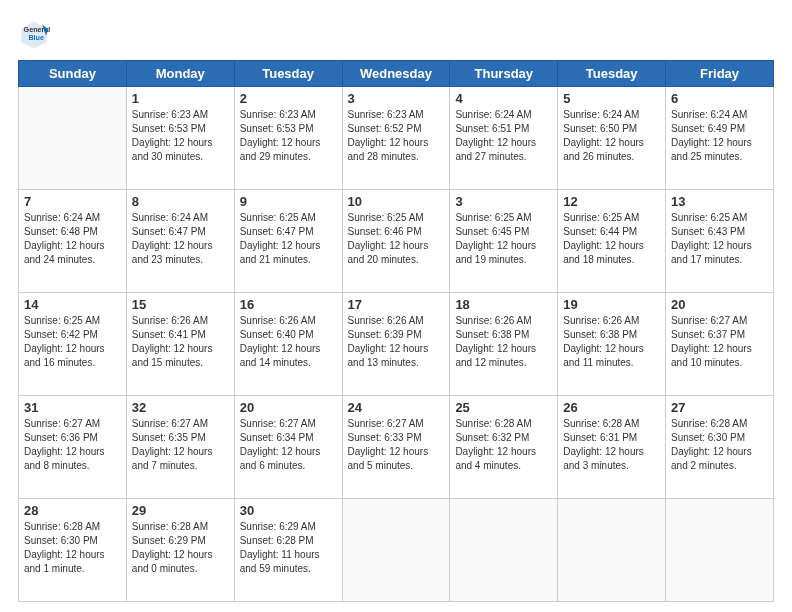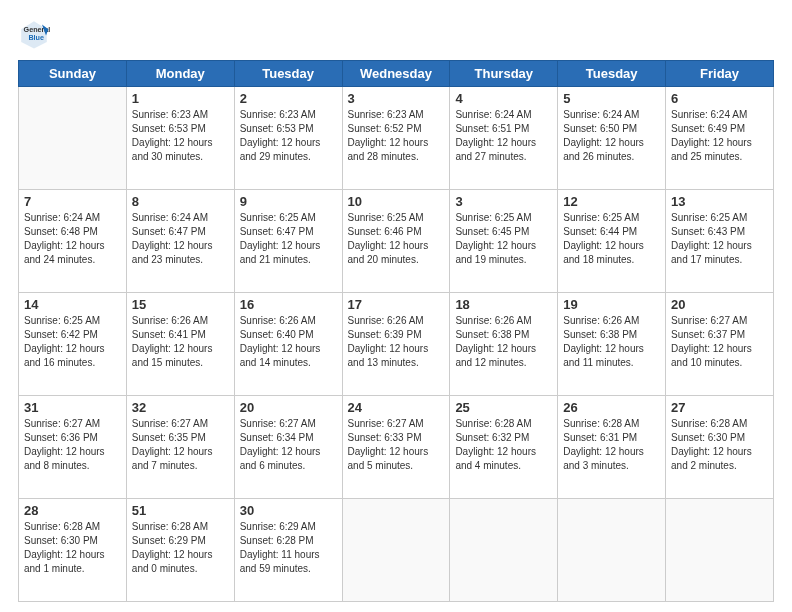--- a/index.html
+++ b/index.html
@@ -250,21 +250,21 @@
             <span class="day-number">27</span>
             <div class="day-info">Sunrise: 6:28 AM<br>Sunset: 6:30 PM<br>Daylight: 12 hours<br>and 2 minutes.</div>
           </td>
         </tr>
         <tr class="last-row">
           <td>
             <span class="day-number">28</span>
             <div class="day-info">Sunrise: 6:28 AM<br>Sunset: 6:30 PM<br>Daylight: 12 hours<br>and 1 minute.</div>
           </td>
           <td>
-            <span class="day-number">51</span>
+            <span class="day-number">29</span>
             <div class="day-info">Sunrise: 6:28 AM<br>Sunset: 6:29 PM<br>Daylight: 12 hours<br>and 0 minutes.</div>
           </td>
           <td>
             <span class="day-number">30</span>
             <div class="day-info">Sunrise: 6:29 AM<br>Sunset: 6:28 PM<br>Daylight: 11 hours<br>and 59 minutes.</div>
           </td>
           <td class="empty-cell"></td>
           <td class="empty-cell"></td>
           <td class="empty-cell"></td>
           <td class="empty-cell"></td>

